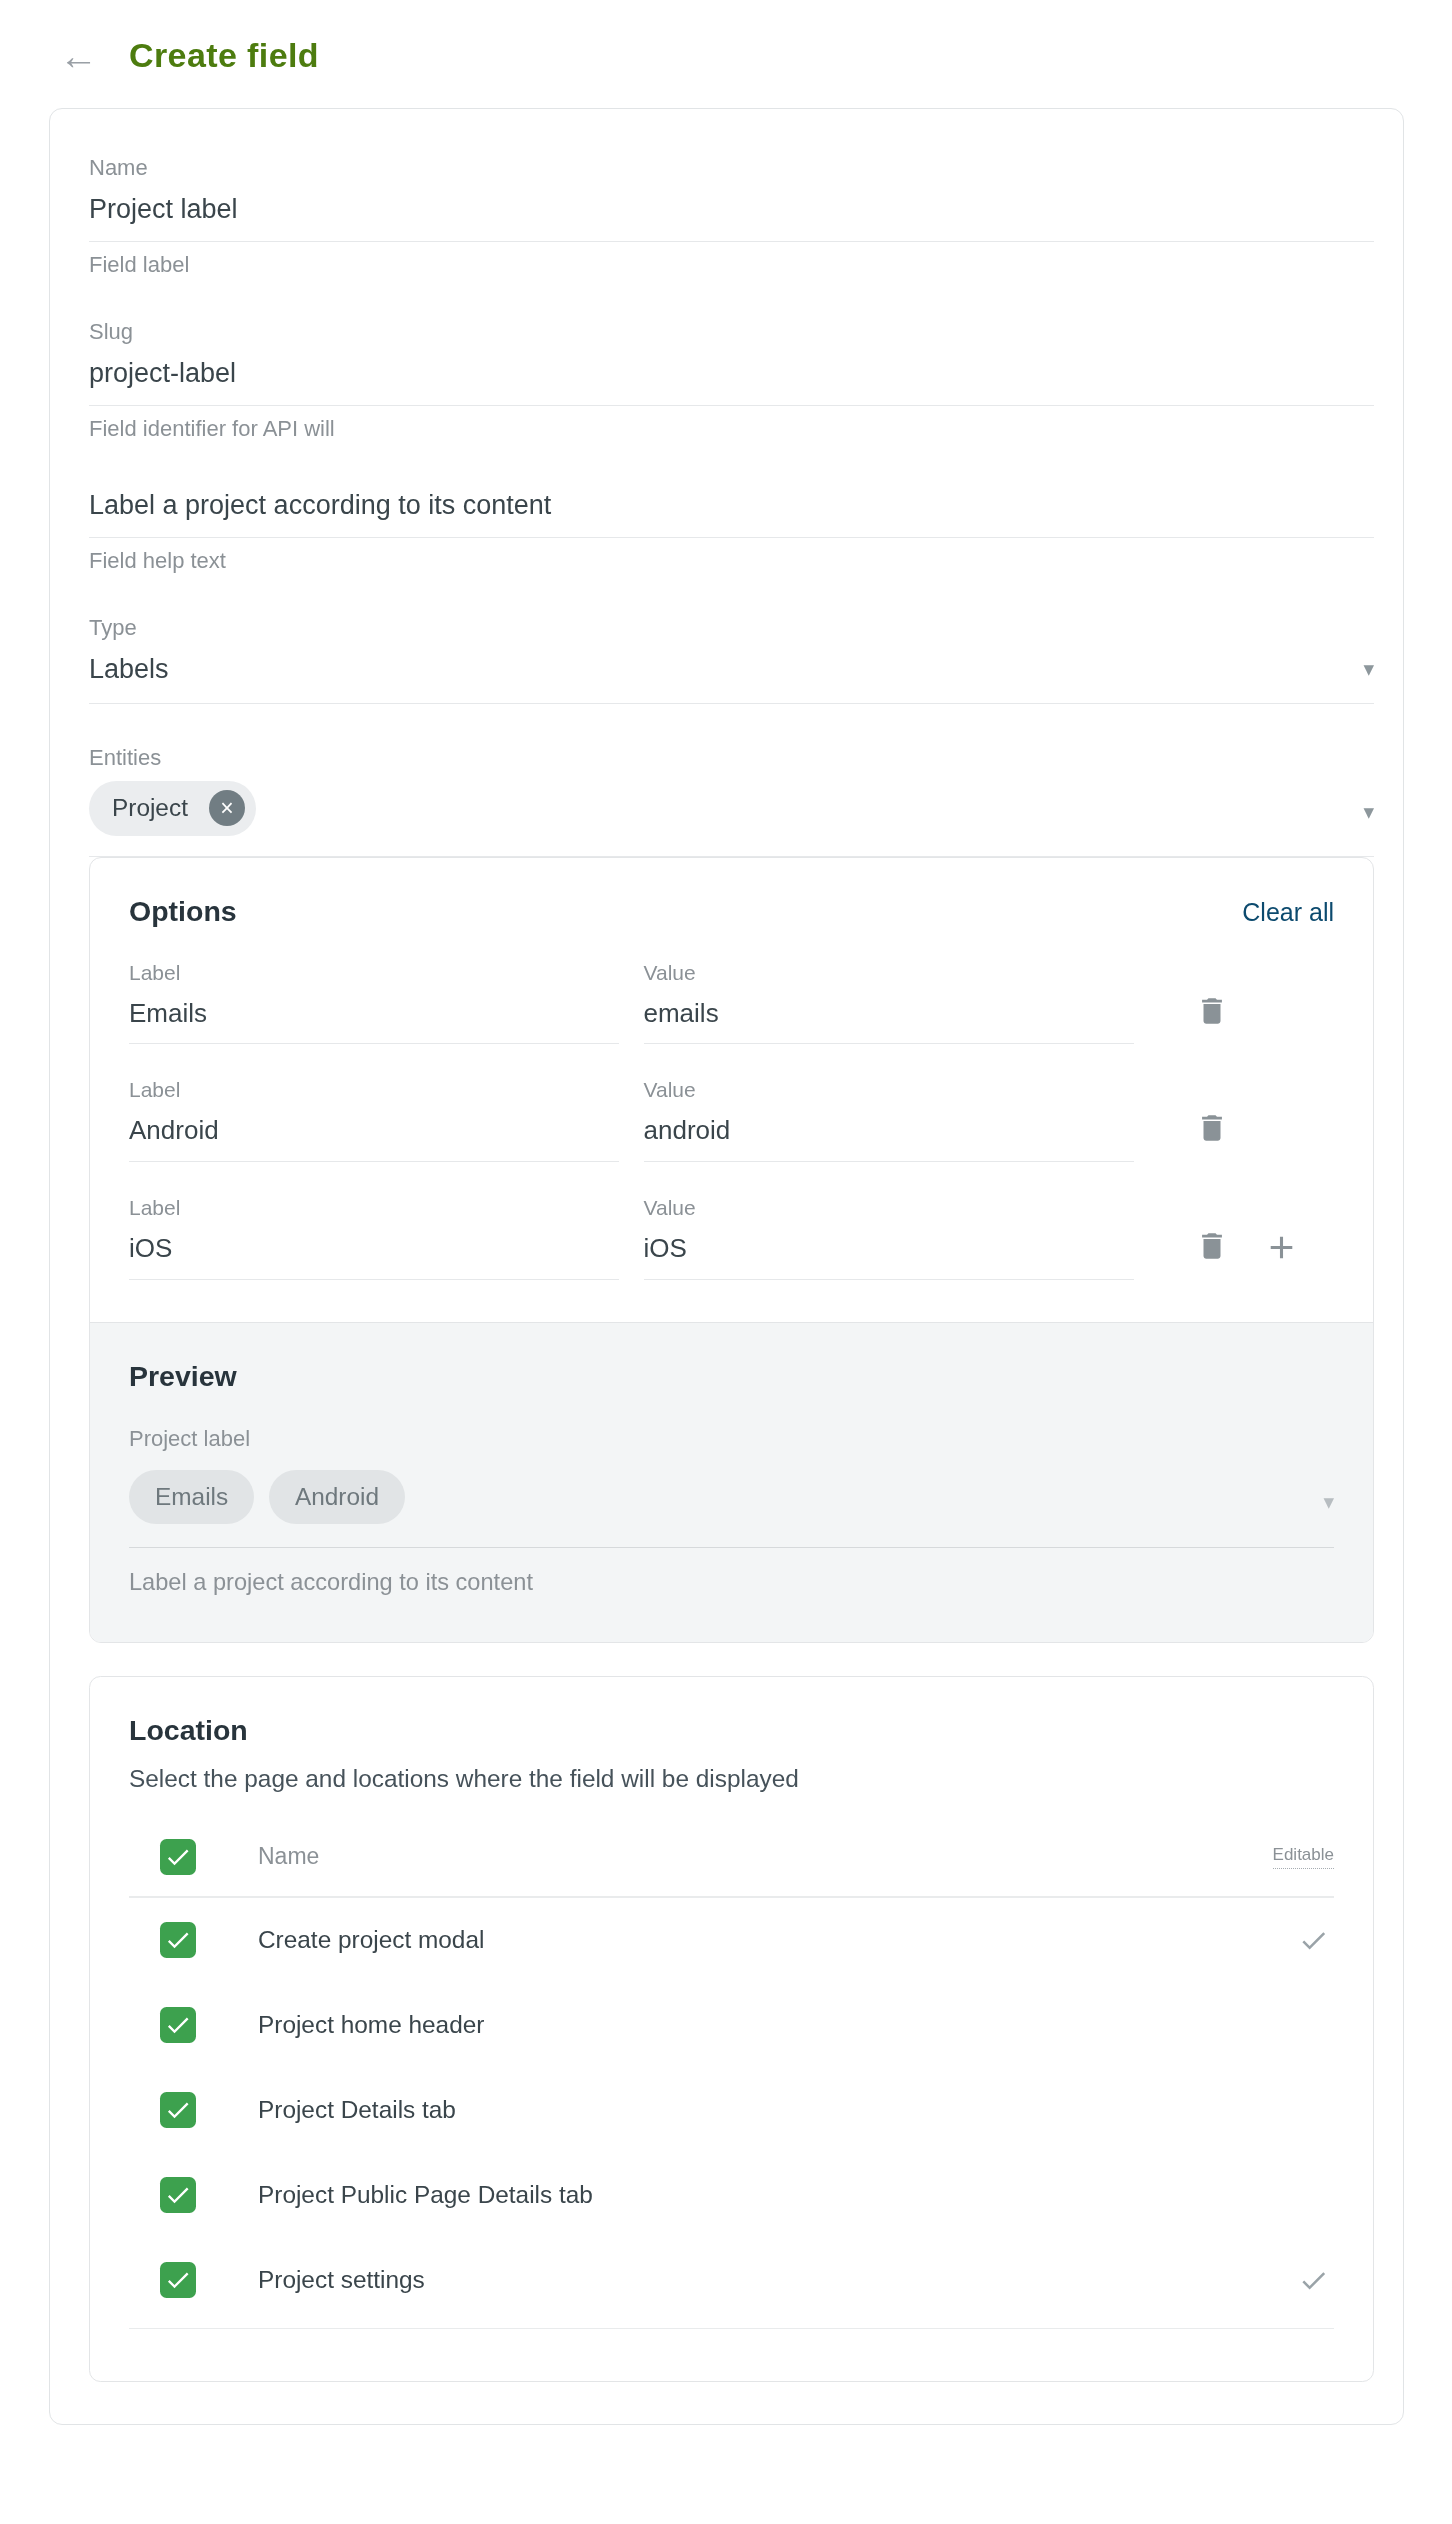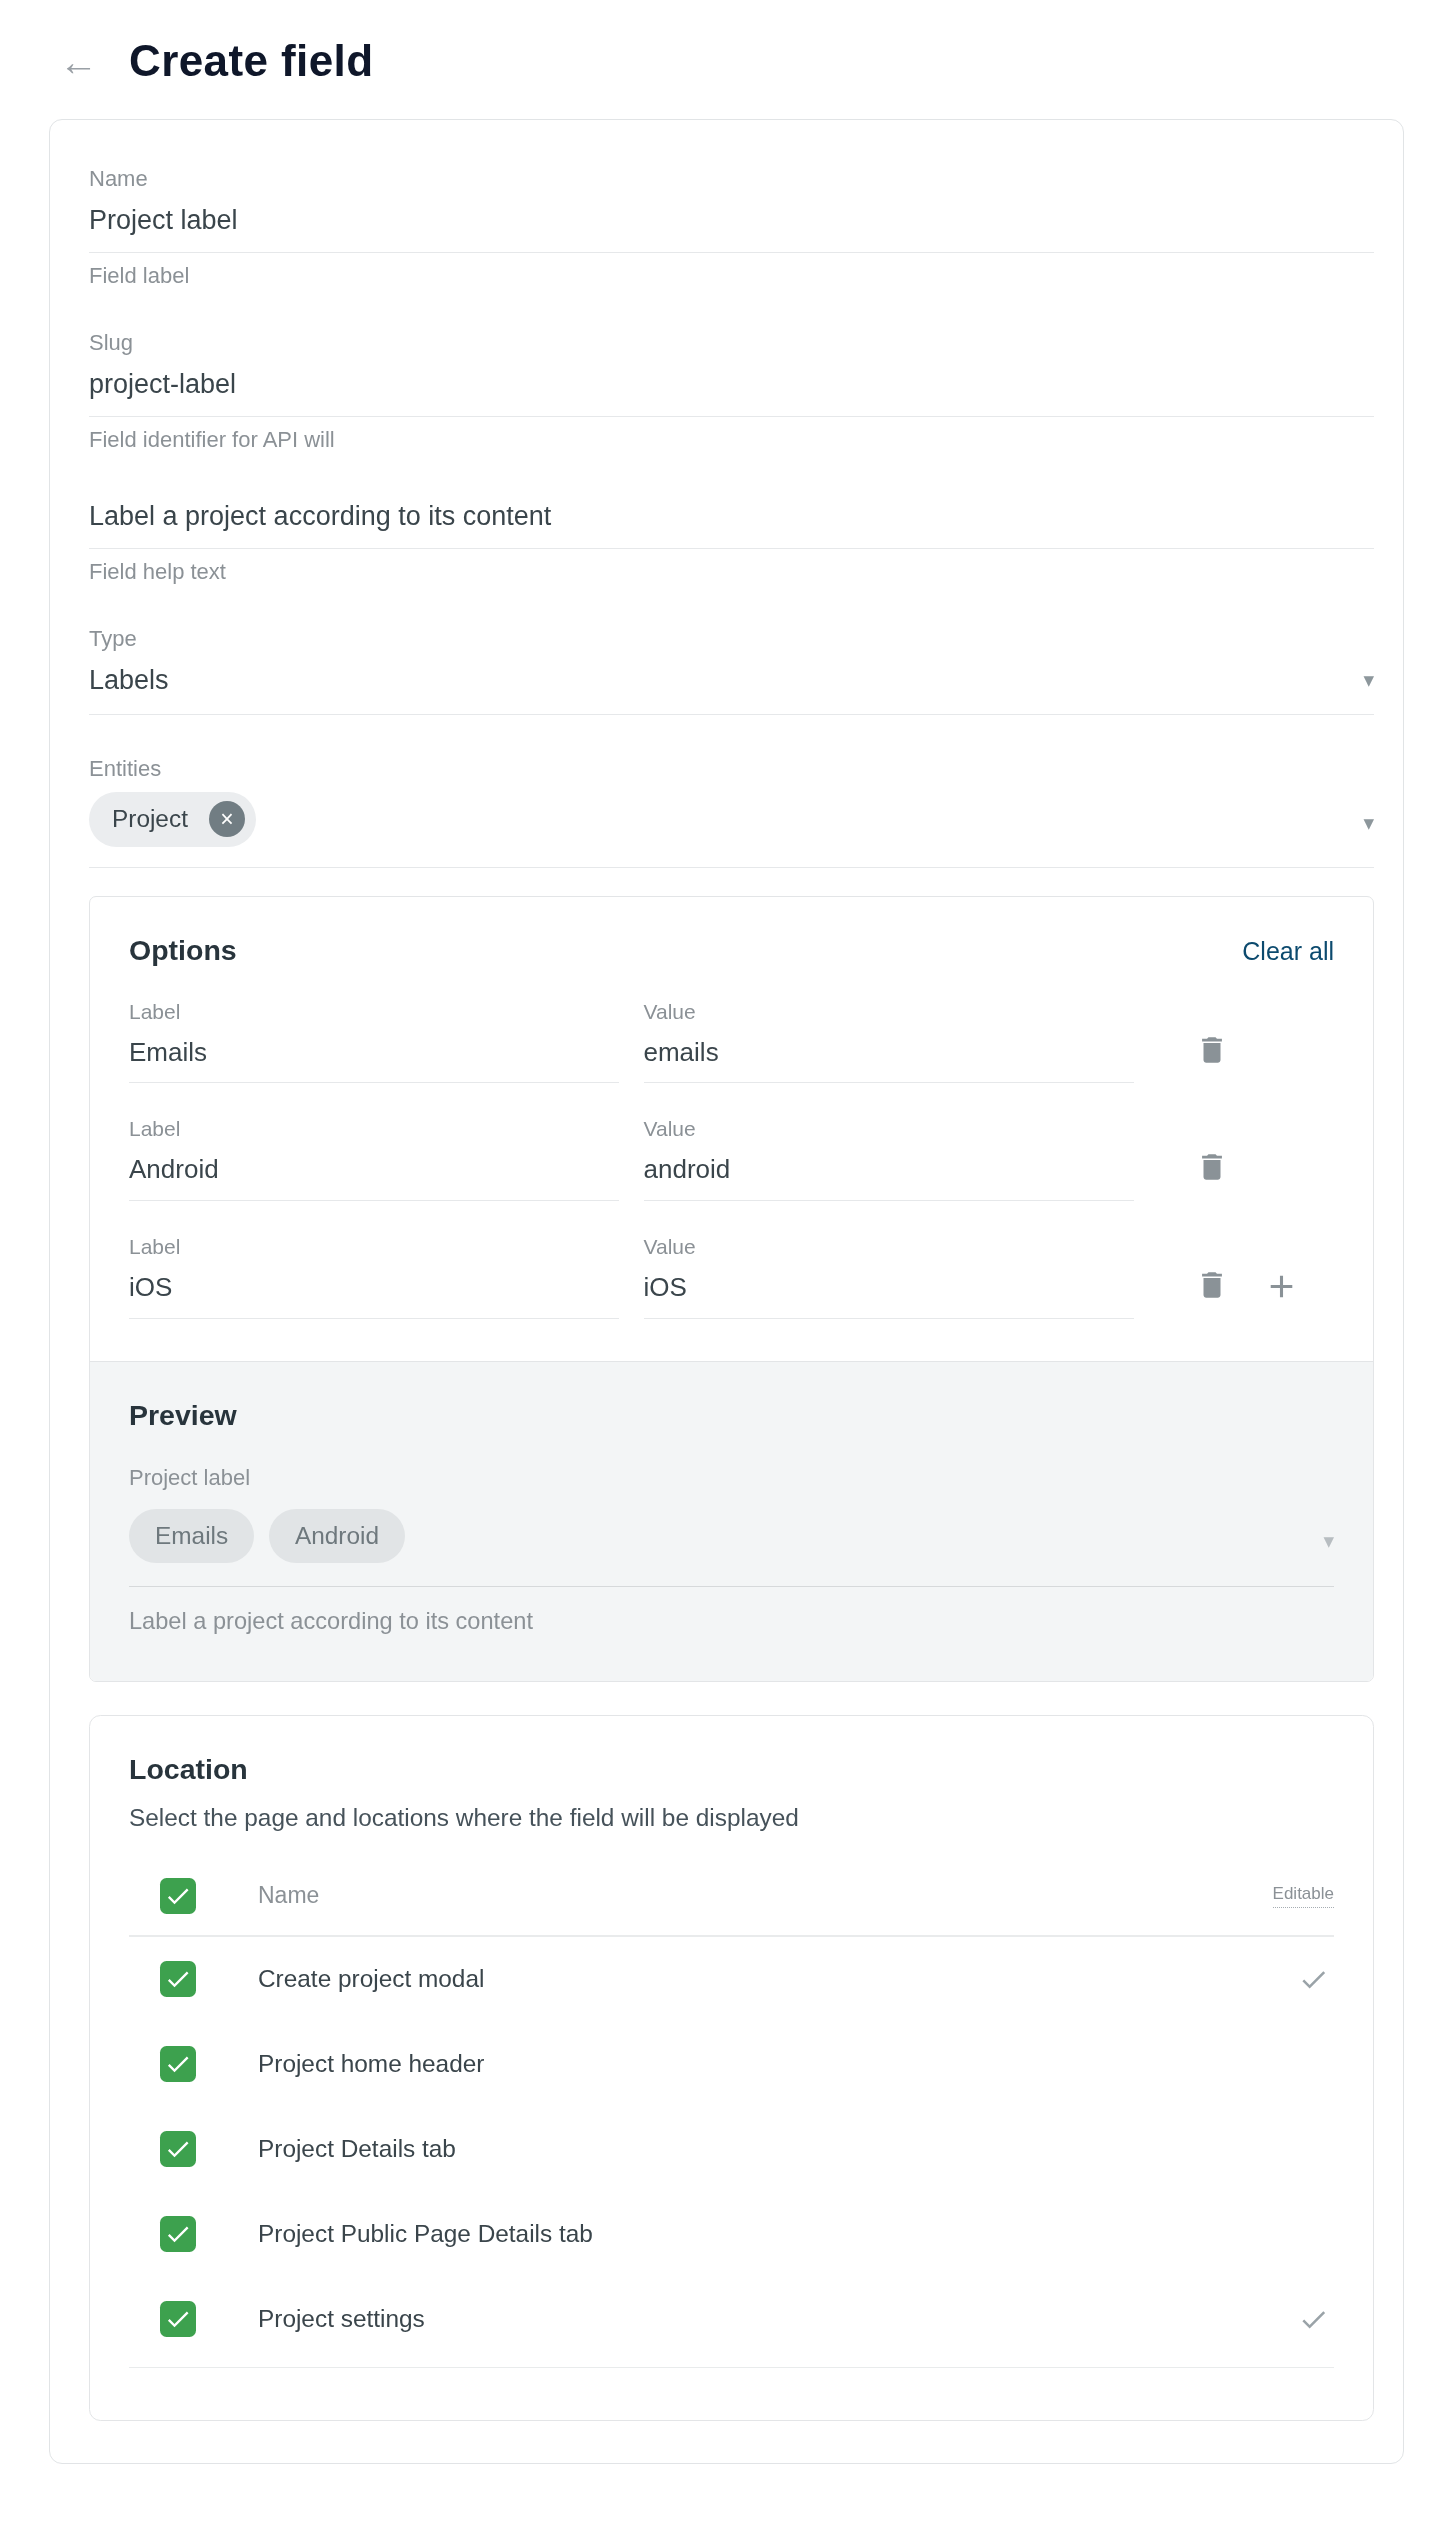--- a/index.html
+++ b/index.html
@@ -6,21 +6,21 @@
   html,body { margin:0; padding:0; background:#ffffff; }
   body {
     width:1453px; min-height:2525px;
     font-family:"Liberation Sans","DejaVu Sans",sans-serif;
     color:#3a454b;
   }
 
   
   .topbar { display:flex; align-items:center; gap:31px; padding:36px 0 0 59px; }
   .back-arrow { font-size:39px; color:#9aa0a6; line-height:1; cursor:pointer; }
-  .page-title { font-size:44px; font-weight:700; color:#0f172a; letter-spacing:0.4px; }
+  .page-title { font-size:34px; font-weight:700; color:#4d7c0f; letter-spacing:0.4px; }
 
   
   .card {
     margin:33px 49px 0; border:1.6px solid #e1e4e6; border-radius:13px;
     background:#fff; padding:46px 29px 42px 39px;
   }
 
   .field { margin-bottom:41px; }
   .cap { font-size:22px; color:#8b9196; margin-bottom:6.5px; }
   .tinput {
@@ -49,21 +49,21 @@
     font-size:24.4px; color:#3a454b;
   }
   .chip-x {
     width:36px; height:36px; border-radius:50%; background:#717d83; border:none;
     color:#fff; font-size:23px; line-height:36px; text-align:center; padding:0;
     cursor:pointer; font-family:inherit;
   }
 
   
   .options-card {
-    margin-top:28px; border:1.6px solid #e3e5e7; border-radius:7px; overflow:hidden;
+    border:1.6px solid #e3e5e7; border-radius:12px; overflow:hidden;
   }
   .options-head {
     display:flex; justify-content:space-between; align-items:baseline;
     padding:37px 39px 33px;
   }
   .section-title { font-size:28.5px; font-weight:700; color:#28343c; }
   .clear-all { font-size:25px; color:#0c4a6e; cursor:pointer; background:none; border:none; font-family:inherit; padding:0; }
 
   .opt-rows { padding:0 39px 8.1px; }
   .opt-row { display:grid; grid-template-columns:1fr 1fr 176px; column-gap:24.4px; margin-bottom:34px; }

